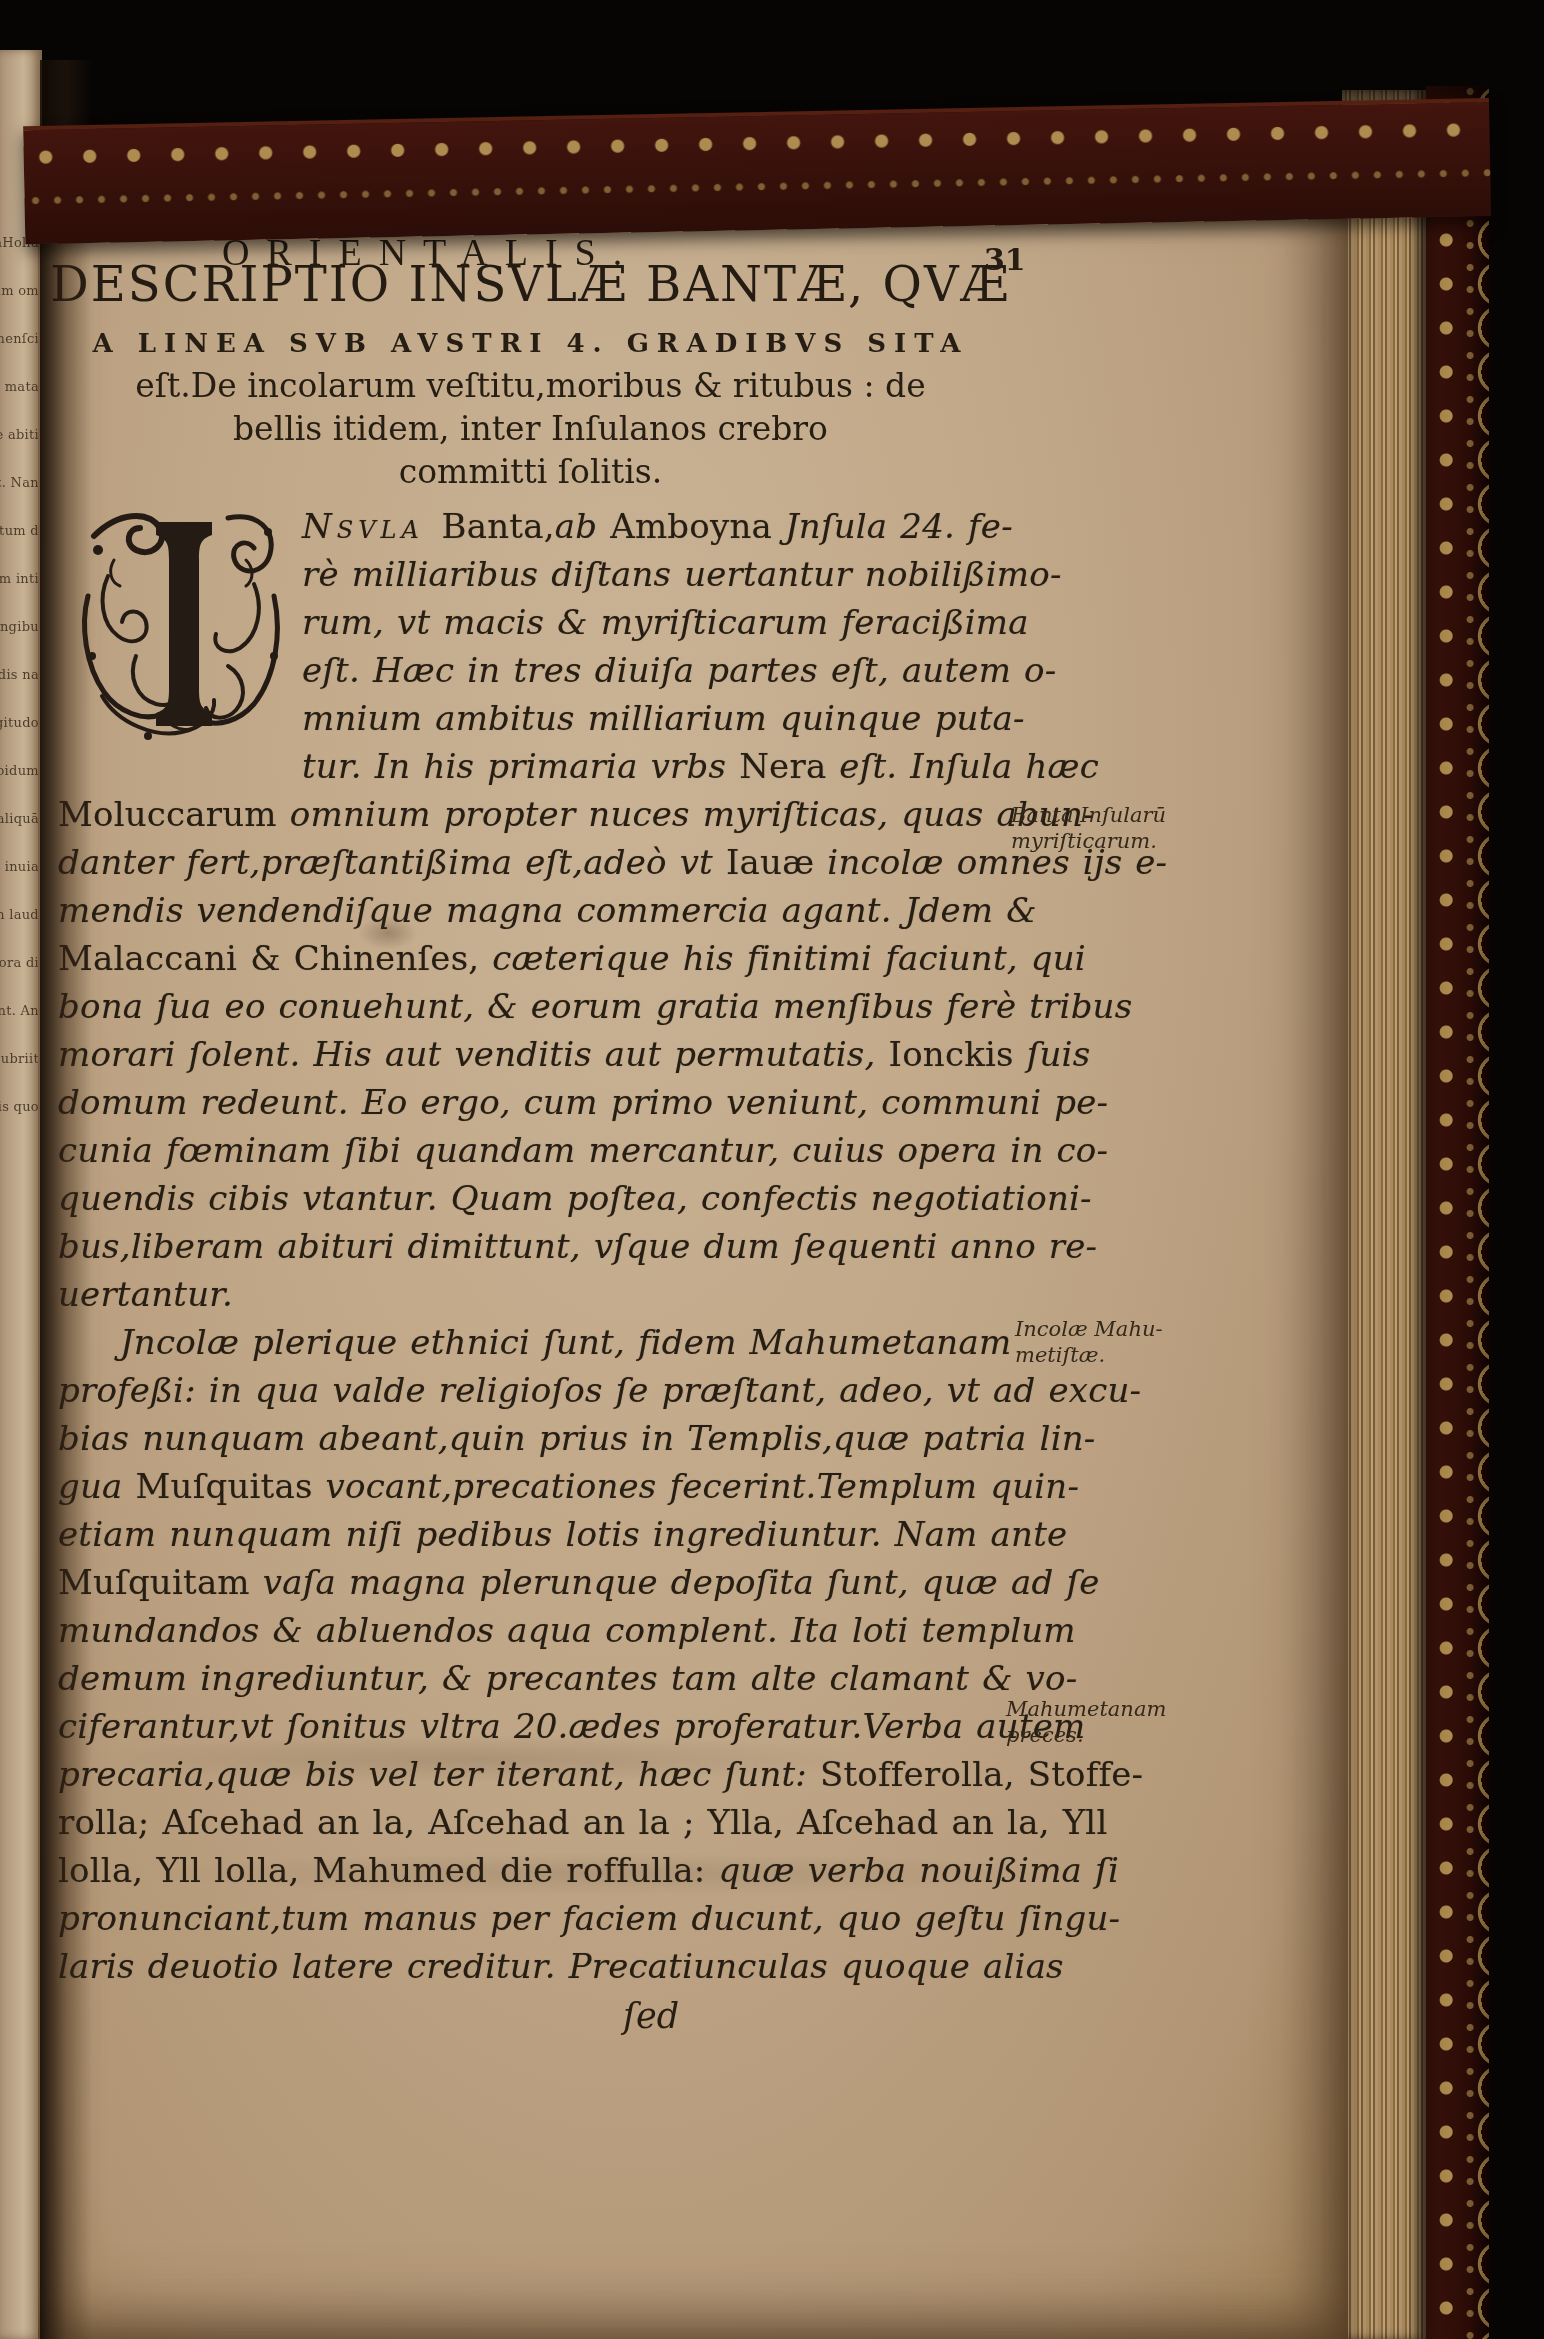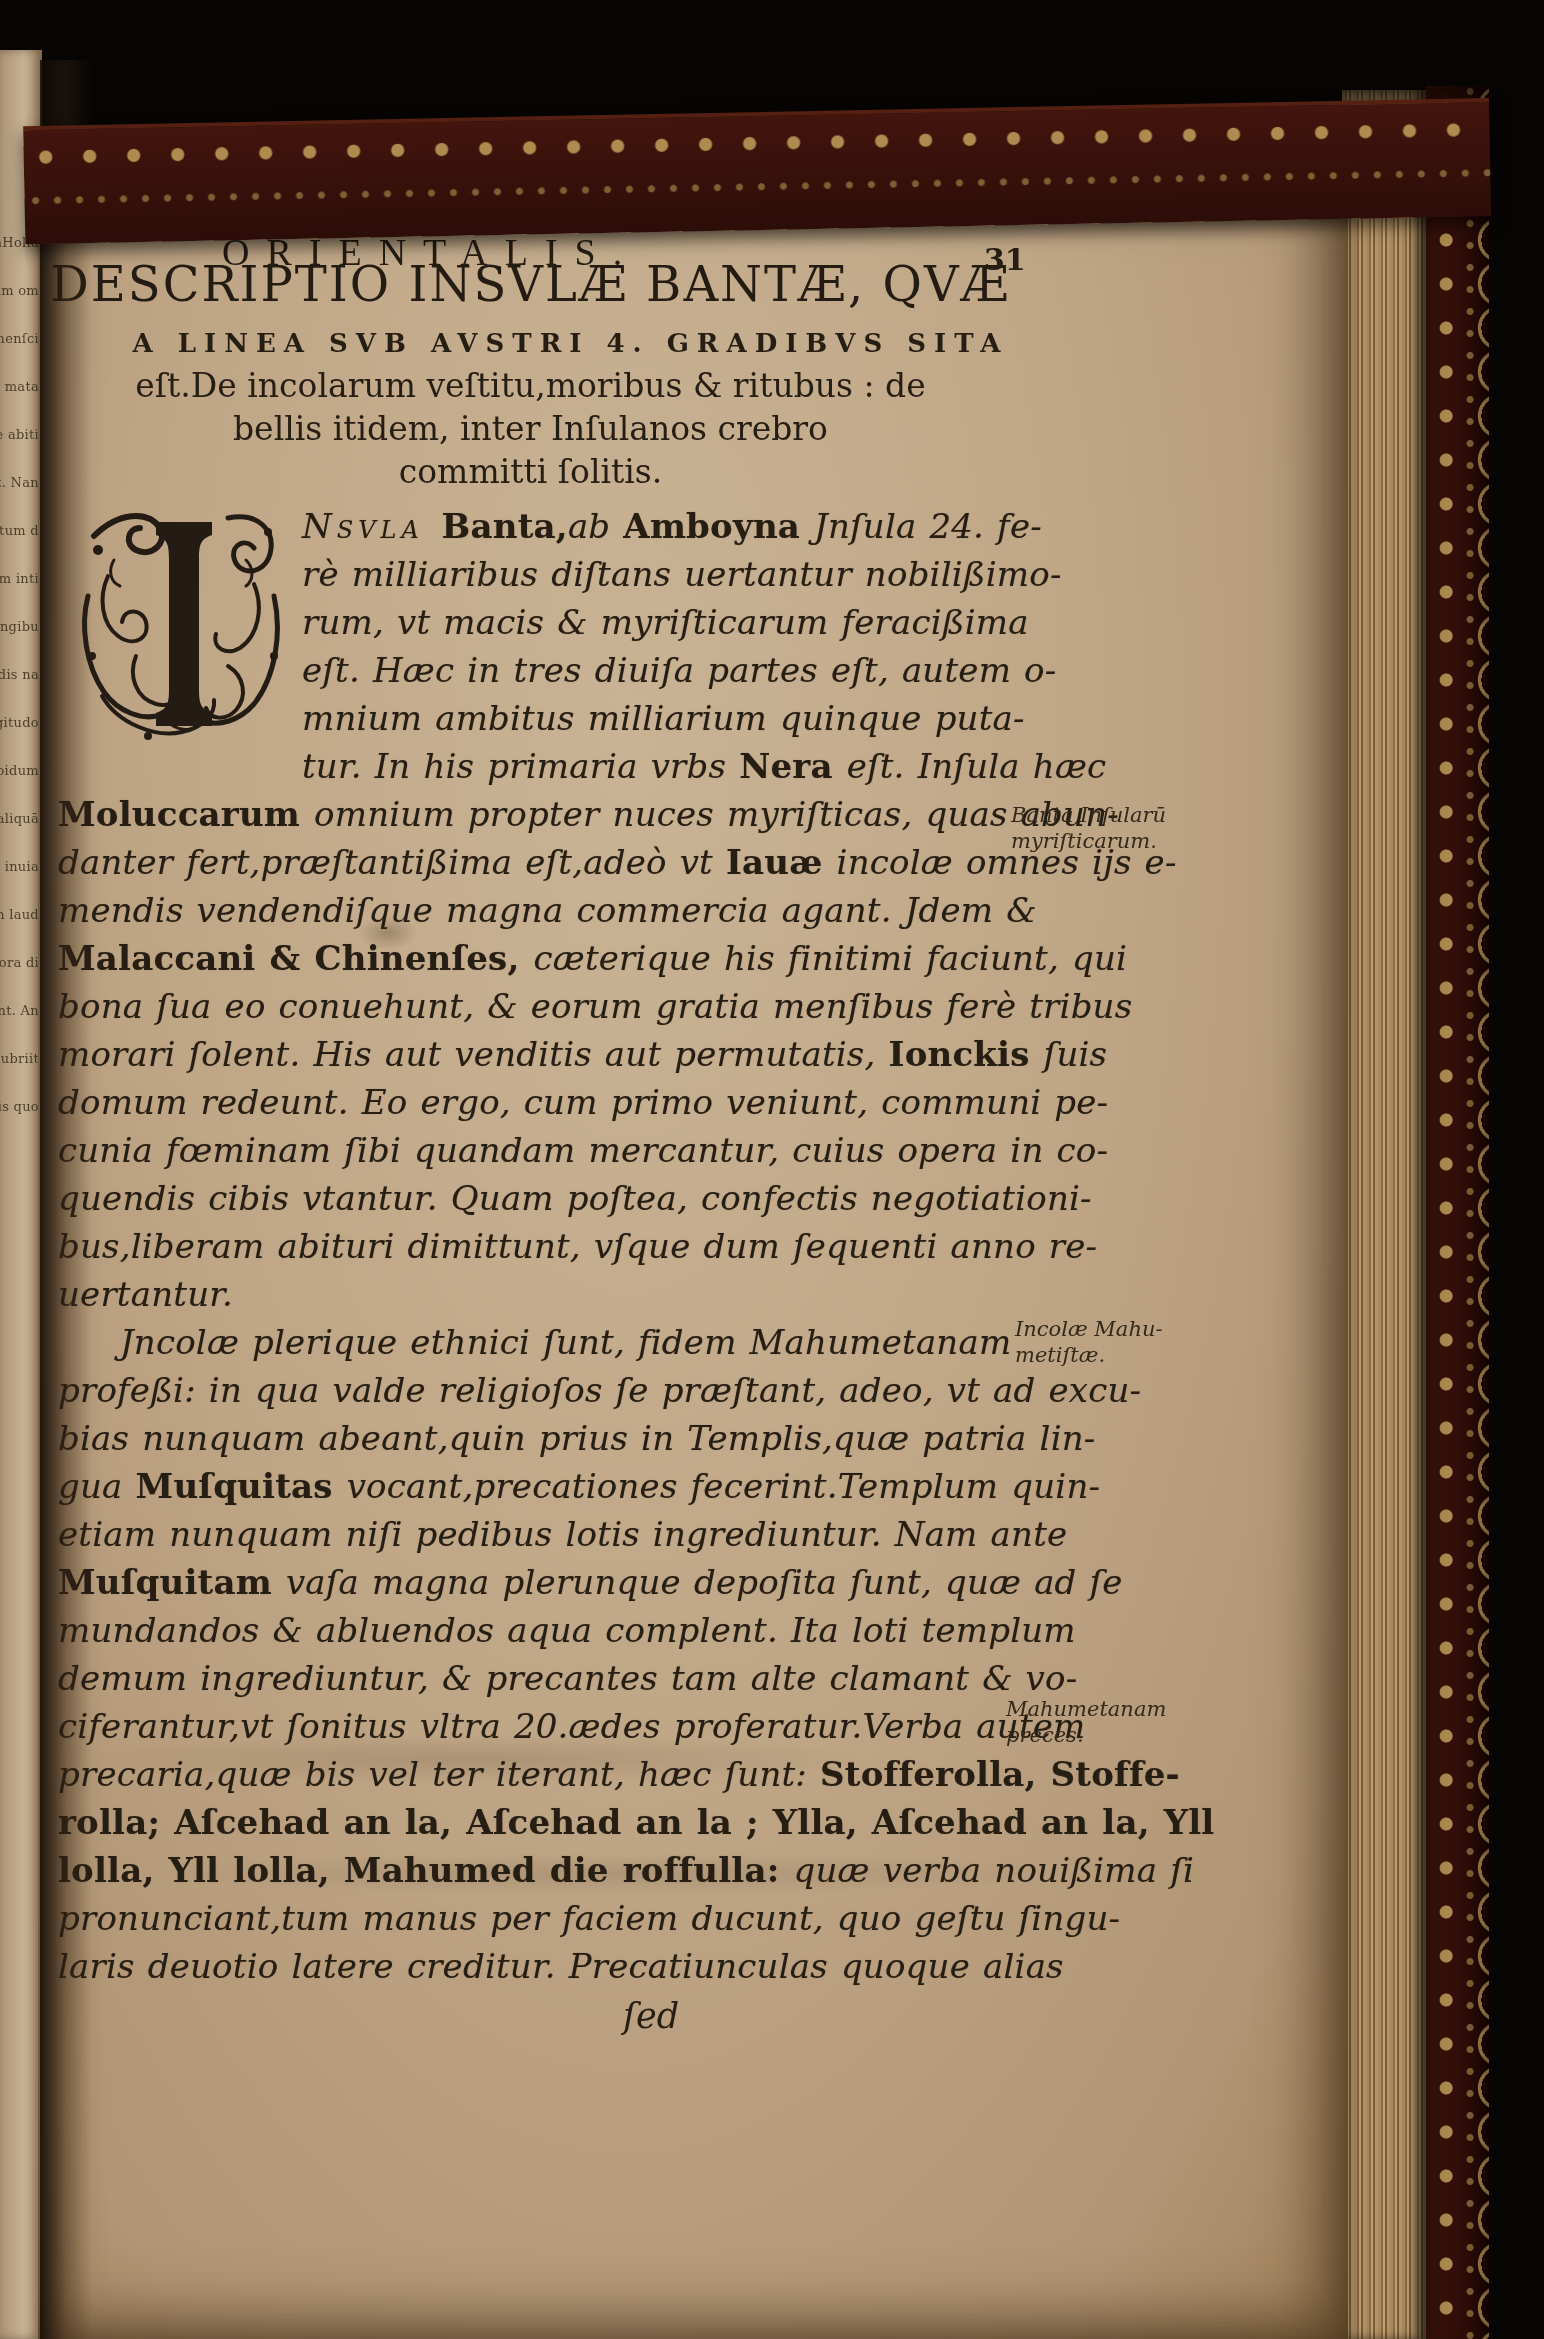--- a/index.html
+++ b/index.html
@@ -78,38 +78,38 @@
     font-size:38px;letter-spacing:17px;color:#261d13;font-family:Liberation Serif, serif;
   }
   .rh-page{position:absolute;left:922px;top:12px;font-size:30px;font-weight:bold;color:#261d13;}
   
   .t-caps{
     position:absolute;left:0px;top:60px;width:985px;text-align:center;
     font-size:48px;letter-spacing:2px;white-space:nowrap;color:#241b12;
   }
   .t-spaced{
     position:absolute;left:0px;top:132px;width:985px;text-align:center;
-    font-size:26px;letter-spacing:8px;white-space:nowrap;color:#261d13;font-weight:bold;padding-left:40px;
+    font-size:26px;letter-spacing:8px;white-space:nowrap;color:#261d13;font-weight:bold;
   }
   .t-sub{position:absolute;left:0;top:168px;width:985px;text-align:center;}
   .t-sub div{font-size:33px;line-height:43px;white-space:nowrap;color:#261d13;}
   
   .dropcap{position:absolute;left:40px;top:310px;width:206px;height:238px;}
   .dropcap svg{width:100%;height:100%;}
   
   .body-text{position:absolute;left:20px;top:306px;width:965px;}
   .body-text .line{
     height:48px;line-height:48px;white-space:nowrap;
     font-size:34px;color:#261d13;letter-spacing:.2px;word-spacing:2px;
     text-shadow:0 0 1px rgba(40,28,16,.35);
   }
   .body-text .ind{margin-left:244px;}
   .body-text .fi{text-indent:62px;}
   .it{font-style:italic;}
-  .ro{font-style:normal;font-weight:bold;}
+  .ro{font-style:normal;}
   .sc{font-style:italic;font-variant:small-caps;letter-spacing:5px;}
   
   .mnote{position:absolute;width:185px;font-style:italic;font-size:21px;line-height:26px;color:#33281a;}
   .mn1{left:973px;top:606px;}
   .mn2{left:977px;top:1120px;}
   .mn3{left:968px;top:1500px;}
   
   .catchword{position:absolute;left:585px;top:1800px;font-style:italic;font-size:35px;color:#261d13;}
 </style>
 </head>

